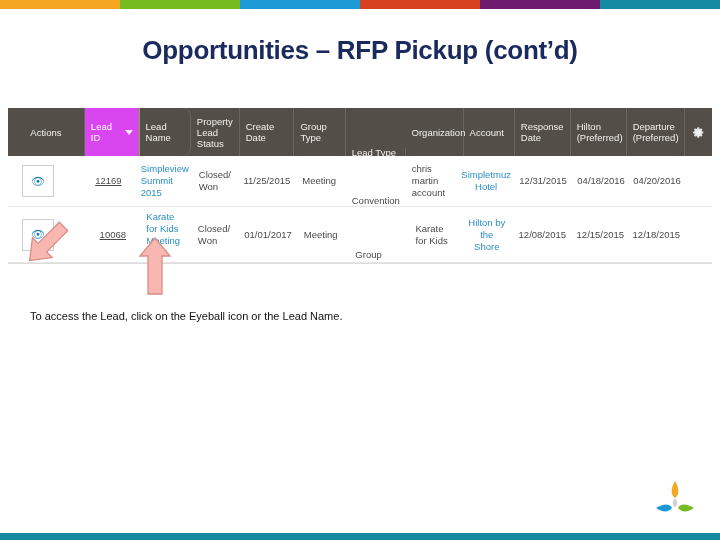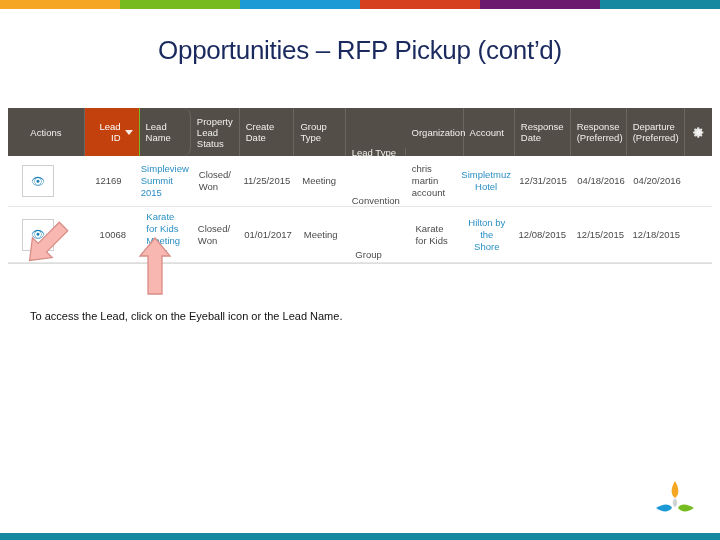--- a/index.html
+++ b/index.html
@@ -13,21 +13,21 @@
 
   
   .topbar { display: flex; width: 720px; height: 9px; }
   .topbar span { flex: 1 1 0; height: 9px; }
 
   
   .title {
     text-align: center;
     color: #1b2a5e;
     font-size: 26px;
-    font-weight: normal;
+    font-weight: bold;
     letter-spacing: -0.3px;
     margin-top: 26px;
     white-space: nowrap;
   }
 
   
   .shot {
     position: absolute;
     left: 8px; top: 108px;
     width: 704px;
@@ -46,25 +46,24 @@
     color: #f2f0ee;
     font-size: 9.5px;
     display: flex;
     align-items: center;
     padding: 0 6px;
     box-sizing: border-box;
     border-right: 1px solid #6a6660;
     line-height: 11px;
   }
   .hcell.green {
-    background: #c2410c;
+    background: #d946ef;
     color: #ffffff;
     justify-content: space-between;
     border-right: 1px solid #7ab929;
-    text-align: right;
   }
   .hcell.center { justify-content: center; }
   .hcell.gear {
     border-right: none;
     justify-content: center;
     color: #ffffff;
     font-size: 15px;
   }
   .sort-caret {
     width: 0; height: 0;
@@ -87,21 +86,21 @@
   .cell {
     font-size: 9.5px;
     color: #4a4a4a;
     display: flex;
     align-items: center;
     padding: 0 6px;
     box-sizing: border-box;
     line-height: 12px;
   }
   .cell.link { color: #2b8fc4; }
-  .cell.center { justify-content: center; }
+  .cell.center { justify-content: center; text-decoration: underline; }
 
   .eye-btn {
     width: 30px; height: 30px;
     border: 1px solid #cfcfcf;
     background: #fff;
     display: flex; align-items: center; justify-content: center;
     margin-left: 8px;
   }
   .eye-glyph { color: #1a7fb5; font-size: 11px; line-height: 1; }
 
@@ -169,21 +168,21 @@
       <span class="sort-caret"></span>
     </div>
     <div class="hcell c-leadname">Lead Name</div>
     <div class="hcell c-status">Property Lead Status</div>
     <div class="hcell c-createdt">Create Date</div>
     <div class="hcell c-grouptype">Group Type</div>
     <div class="hcell c-leadtype">Lead Type</div>
     <div class="hcell c-org">Organization</div>
     <div class="hcell c-account">Account</div>
     <div class="hcell c-response">Response Date</div>
-    <div class="hcell c-arrival">Response (Preferred)</div>
+    <div class="hcell c-arrival">Hilton (Preferred)</div>
     <div class="hcell c-departure">Departure (Preferred)</div>
     <div class="hcell gear c-gear">
       <svg width="13" height="13" viewBox="0 0 24 24" fill="#ffffff" aria-hidden="true">
         <path d="M12 8a4 4 0 100 8 4 4 0 000-8zm0 6a2 2 0 110-4 2 2 0 010 4z"></path>
         <path d="M21 13.5v-3l-2.3-.4a7 7 0 00-.8-1.9l1.3-1.9-2.1-2.1-1.9 1.3a7 7 0 00-1.9-.8L13 2.5h-3l-.4 2.2a7 7 0 00-1.9.8L5.8 4.2 3.7 6.3 5 8.2a7 7 0 00-.8 1.9l-2.2.4v3l2.2.4c.2.7.5 1.3.8 1.9l-1.3 1.9 2.1 2.1 1.9-1.3c.6.3 1.2.6 1.9.8l.4 2.2h3l.4-2.2c.7-.2 1.3-.5 1.9-.8l1.9 1.3 2.1-2.1-1.3-1.9c.3-.6.6-1.2.8-1.9l2.3-.4z" opacity=".85"></path>
       </svg>
     </div>
   </div>
 
   <div class="grid-row r1">

